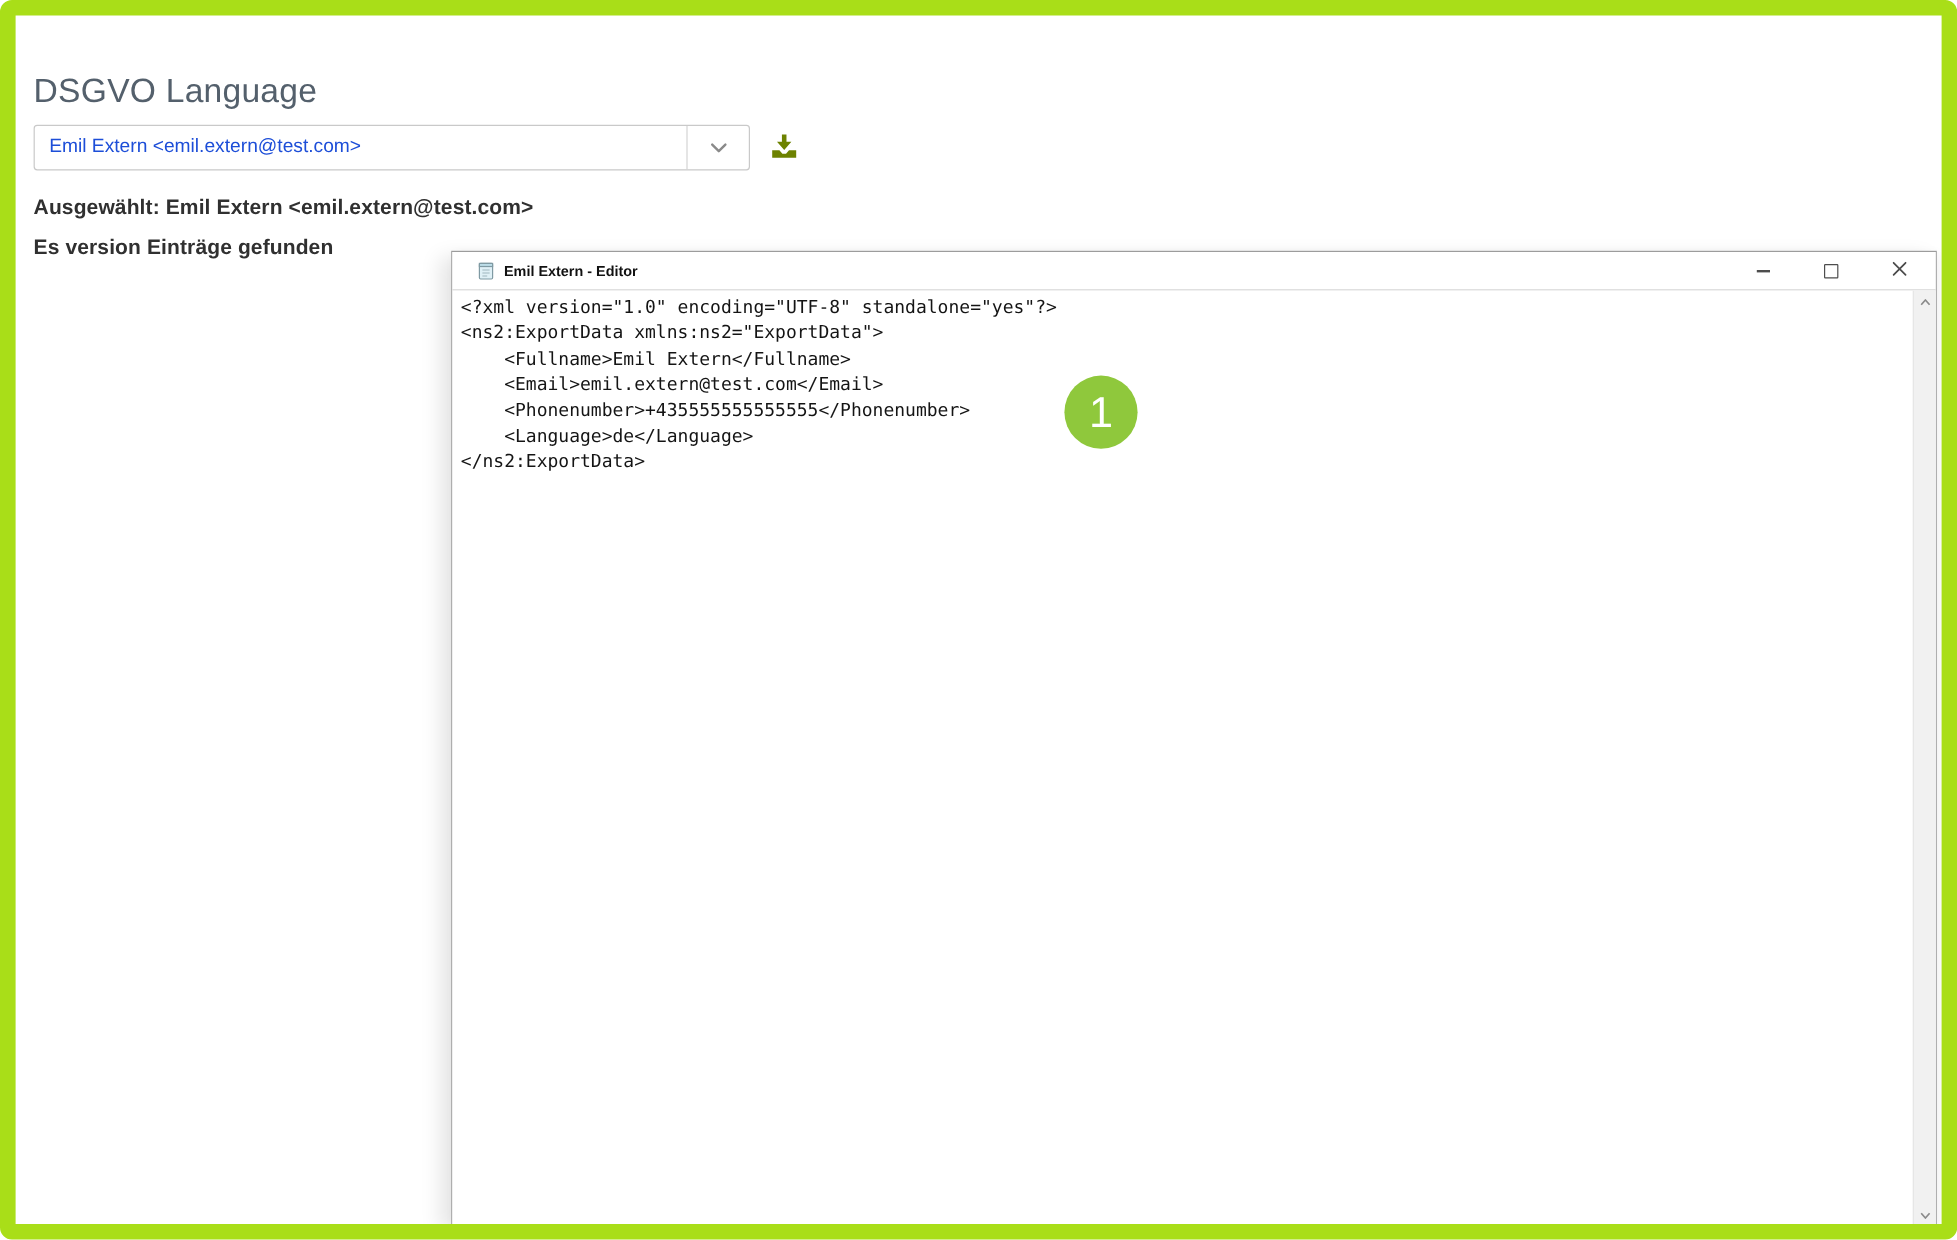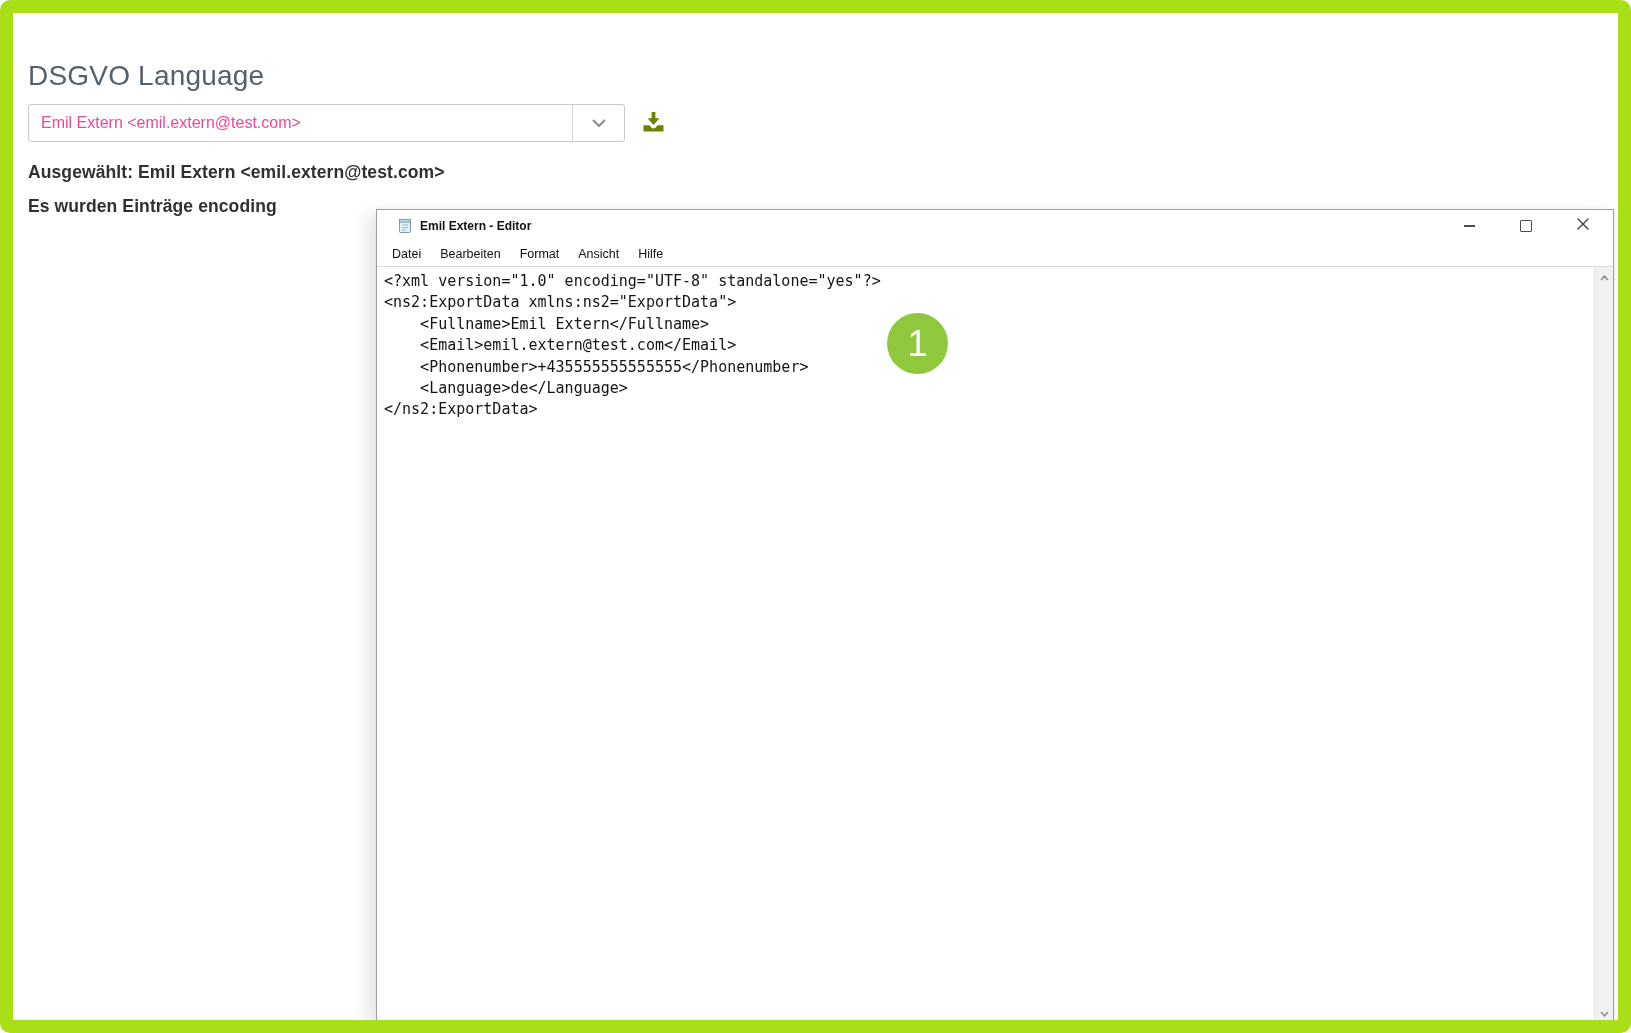--- a/index.html
+++ b/index.html
@@ -14,21 +14,21 @@
   .page-title{
     left:15px;top:28px;font-size:28px;font-weight:300;
     color:#54606c;letter-spacing:.2px;
   }
   .select{
     left:15px;top:91px;width:597px;height:38px;box-sizing:border-box;
     border:1px solid #c9c9c9;border-radius:3px;background:#fff;
     display:flex;align-items:center;cursor:pointer;
   }
   .select-value{
-    flex:1;padding:0 12px;font-size:16px;color:#ec4899;
+    flex:1;padding:0 12px;font-size:16px;color:#1d4ed8;
     white-space:nowrap;overflow:hidden;
   }
   .select-divider{width:1px;align-self:stretch;background:#d4d4d4;}
   .select-caret{width:51px;display:flex;align-items:center;justify-content:center;}
   .download-btn{
     left:624px;top:94px;width:32px;height:32px;border:none;background:transparent;
     padding:0;cursor:pointer;display:flex;align-items:center;justify-content:center;
   }
   .status-line{
     left:15px;font-size:17.5px;font-weight:700;color:#303030;letter-spacing:.1px;margin-top:16px;
@@ -109,21 +109,21 @@
     <svg width="25" height="24" viewBox="0 0 25 24">
       <g fill="#6d8200">
         <path d="M10.6 2h3.8v6.2h4.1L12.5 15 6.5 8.2h4.1z"></path>
         <path d="M2.5 15.2h6l2.5 3h3l2.5-3h6V21.5h-20z"></path>
       </g>
     </svg>
   </span>
 </button>
 
 <div class="abs status-line status-1">Ausgewählt: Emil Extern &lt;emil.extern@test.com&gt;</div>
-<div class="abs status-line status-2">Es wurden Einträge encoding</div>
+<div class="abs status-line status-2">Es version Einträge gefunden</div>
 
 <div class="abs editor">
   <div class="titlebar">
     <span class="titlebar-icon">
       <svg width="16" height="16" viewBox="0 0 16 16">
         <rect x="2.5" y="1.5" width="11" height="13" rx="1" fill="#dff0f6" stroke="#7f9aa3" stroke-width="1"></rect>
         <rect x="2.5" y="1.5" width="11" height="2.6" fill="#bcdde8" stroke="#7f9aa3" stroke-width="1"></rect>
         <line x1="5" y1="7" x2="11" y2="7" stroke="#9fb6bd" stroke-width="1"></line>
         <line x1="5" y1="9.5" x2="11" y2="9.5" stroke="#9fb6bd" stroke-width="1"></line>
         <line x1="5" y1="12" x2="9" y2="12" stroke="#9fb6bd" stroke-width="1"></line>
@@ -137,27 +137,20 @@
         <span class="glyph-max"></span>
       </button>
     <button class="win-btn btn-close">
       <span>
         <svg width="12" height="12" viewBox="0 0 12 12">
             <path d="M1 1 L11 11 M11 1 L1 11" stroke="#4d4d4d" stroke-width="1.5" stroke-linecap="round"></path>
           </svg>
       </span>
     </button>
   </div>
-  <div class="menubar">
-      <span class="menu-item">Datei</span>
-      <span class="menu-item">Bearbeiten</span>
-      <span class="menu-item">Format</span>
-      <span class="menu-item">Ansicht</span>
-      <span class="menu-item">Hilfe</span>
-    </div>
   <div class="textarea">
     <div class="code"><div>&lt;?xml version="1.0" encoding="UTF-8" standalone="yes"?&gt;</div><div>&lt;ns2:ExportData xmlns:ns2="ExportData"&gt;</div><div>    &lt;Fullname&gt;Emil Extern&lt;/Fullname&gt;</div><div>    &lt;Email&gt;emil.extern@test.com&lt;/Email&gt;</div><div>    &lt;Phonenumber&gt;+435555555555555&lt;/Phonenumber&gt;</div><div>    &lt;Language&gt;de&lt;/Language&gt;</div><div>&lt;/ns2:ExportData&gt;</div></div>
     <div class="scrollbar">
       <div class="sb-btn sb-up">
         <span>
           <svg width="9" height="6" viewBox="0 0 9 6">
               <polyline points="1,5 4.5,1 8,5" fill="none" stroke="#8a8a8a" stroke-width="1.4" stroke-linejoin="round"></polyline>
             </svg>
         </span>
       </div>

